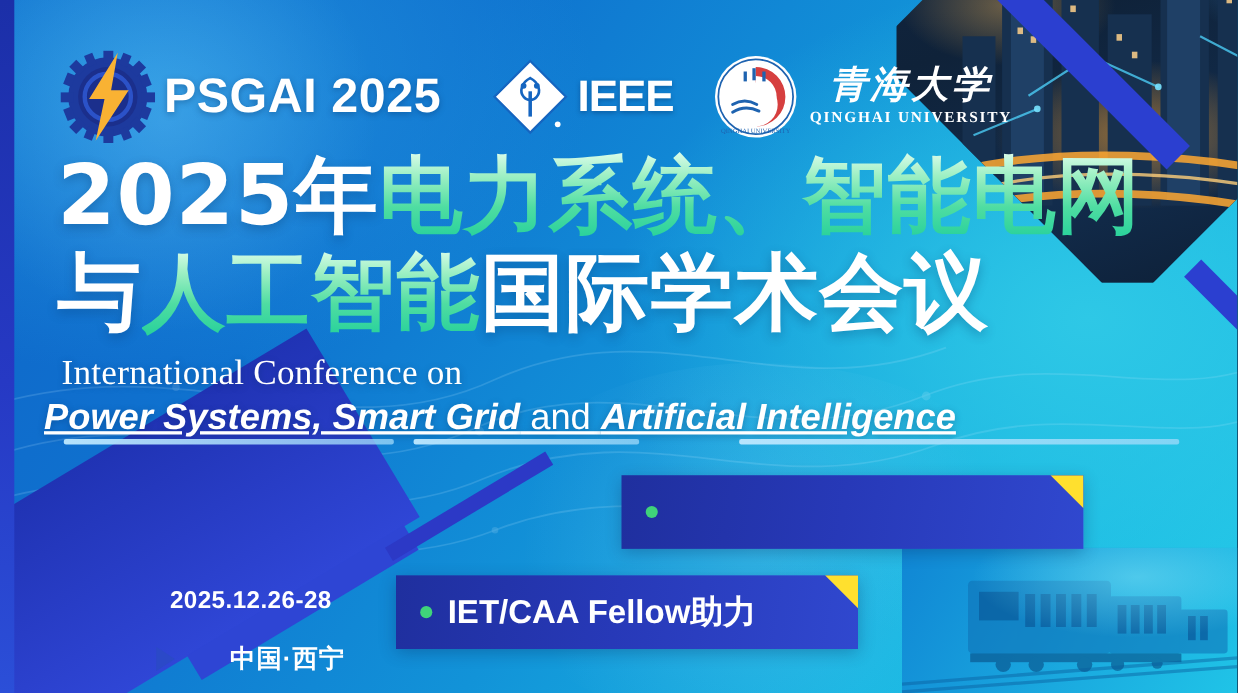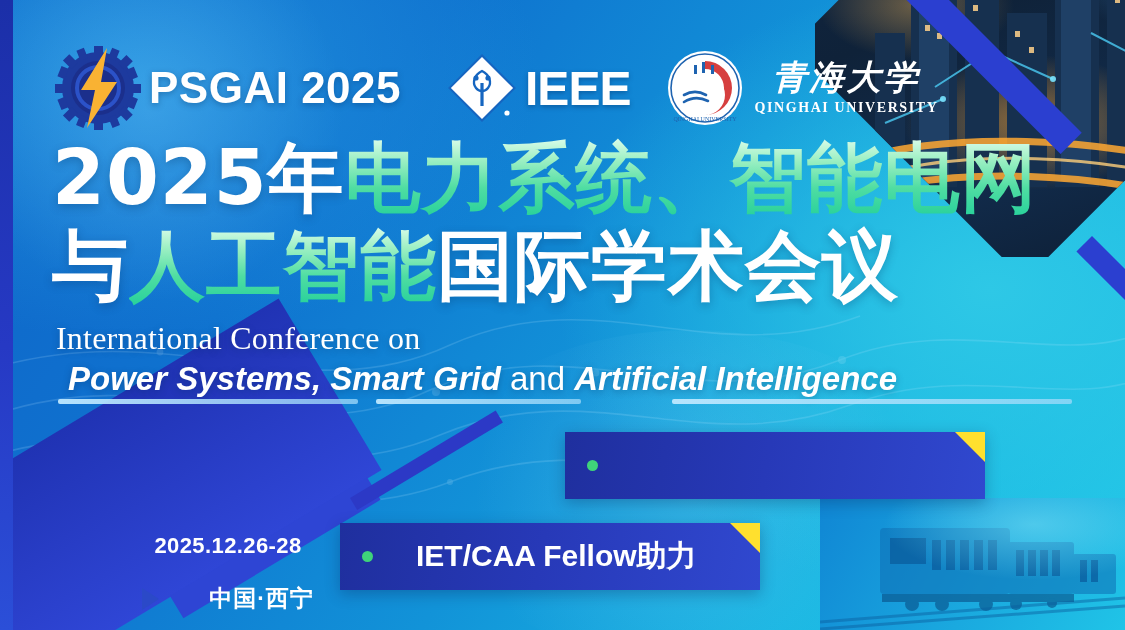--- a/index.html
+++ b/index.html
@@ -45,60 +45,60 @@
   
   #train-wrap{left:820px;top:498px;width:305px;height:132px;overflow:hidden;
     background:linear-gradient(120deg,#1086d4 0%,#1aa9df 55%,#20c4e7 100%);}
   #train-sky{position:absolute;left:0;top:0;width:305px;height:132px;
     background:radial-gradient(ellipse 70% 60% at 70% 20%,rgba(120,225,245,.55) 0%,rgba(120,225,245,0) 70%);}
   
   #logo-row{left:55px;top:44px;height:88px;display:flex;align-items:center;}
   #psgai-text{color:#ffffff;font-size:44px;font-weight:bold;letter-spacing:.5px;
     margin-left:8px;text-shadow:0 2px 6px rgba(0,40,90,.35);}
   #ieee-block{display:flex;align-items:center;margin-left:44px;}
-  #ieee-text{color:#ffffff;font-size:48px;font-weight:bold;letter-spacing:-1px;
+  #ieee-text{color:#ffffff;font-size:40px;font-weight:bold;letter-spacing:-1px;
     margin-left:6px;text-shadow:0 2px 5px rgba(0,40,90,.4);}
   #qhu-block{display:flex;align-items:center;margin-left:36px;}
   #qhu-names{margin-left:10px;display:flex;flex-direction:column;align-items:center;}
   #qhu-cn{color:#fff;font-size:34px;font-weight:bold;font-style:italic;
     font-family:"Liberation Serif","DejaVu Serif",serif;letter-spacing:3px;line-height:1;}
   #qhu-en{color:#fff;font-size:14px;letter-spacing:1.6px;margin-top:5px;
     font-family:"Liberation Serif","DejaVu Serif",serif;font-weight:bold;}
   
   .cn-line{left:52px;font-size:76px;font-weight:bold;line-height:1;letter-spacing:1px;
     white-space:nowrap;font-family:"DejaVu Sans","Liberation Sans",sans-serif;}
   #cn-line1{top:140px;}
   #cn-line2{top:228px;}
   .w{color:#ffffff;text-shadow:0 3px 10px rgba(0,45,95,.30);}
   .g{background:linear-gradient(180deg,#e9fff3 0%,#9ef0c4 30%,#4fdda2 62%,#21cf9a 100%);
      -webkit-background-clip:text;background-clip:text;color:transparent;
      -webkit-text-fill-color:transparent;}
   #en-line1{left:56px;top:320px;color:#fff;font-size:32px;letter-spacing:.2px;
     text-shadow:0 2px 7px rgba(0,45,95,.35);font-family:Liberation Serif, serif;}
-  #en-line2{left:68px;top:360px;color:#fff;font-size:33px;white-space:nowrap;
-    text-shadow:0 2px 7px rgba(0,45,95,.35);}
+  #en-line2{left:40px;top:360px;color:#fff;font-size:33px;white-space:nowrap;
+    text-shadow:0 2px 7px rgba(0,45,95,.35);text-decoration:underline;}
   #en-line2 .bi{font-weight:bold;font-style:italic;}
   #en-line2 .pl{font-weight:normal;font-style:normal;}
   .uline{height:5px;border-radius:2px;
     background:linear-gradient(90deg,rgba(190,232,255,.95),rgba(160,218,250,.75));}
   #ul1{left:58px;top:399px;width:300px;}
   #ul2{left:376px;top:399px;width:205px;}
   #ul3{left:672px;top:399px;width:400px;}
   
   .badge{height:67px;display:flex;align-items:center;overflow:hidden;
     background:linear-gradient(100deg,#1f2f9e 0%,#2739b8 48%,#3048cf 100%);
     box-shadow:0 4px 14px rgba(8,30,80,.30);}
   .badge .corner{position:absolute;right:0;top:0;width:0;height:0;
     border-top:30px solid #ffe02e;border-left:30px solid transparent;}
   .dot{width:11px;height:11px;border-radius:50%;background:#3fd37a;
     margin-left:22px;flex:0 0 auto;}
   .btxt{color:#fff;font-size:30px;font-weight:bold;margin-left:14px;white-space:nowrap;}
   #badge1{left:118px;top:432px;width:428px;}
   #badge2{left:565px;top:432px;width:420px;}
-  #badge3{left:340px;top:523px;width:420px;gap:29px;}
+  #badge3{left:360px;top:523px;width:420px;}
   
   #date-block{left:118px;top:533px;width:220px;color:#fff;}
   #date-main{font-size:22px;font-weight:bold;letter-spacing:.4px;text-align:center;}
   #date-row2{display:flex;align-items:center;justify-content:center;margin-top:24px;gap:40px;}
   #date-tri{width:0;height:0;border-left:17px solid #2b49c8;
     border-top:11px solid transparent;border-bottom:11px solid transparent;margin-right:10px;}
   #date-city{font-size:23px;font-weight:bold;letter-spacing:1px;}
 </style>
 </head>
 <body>

